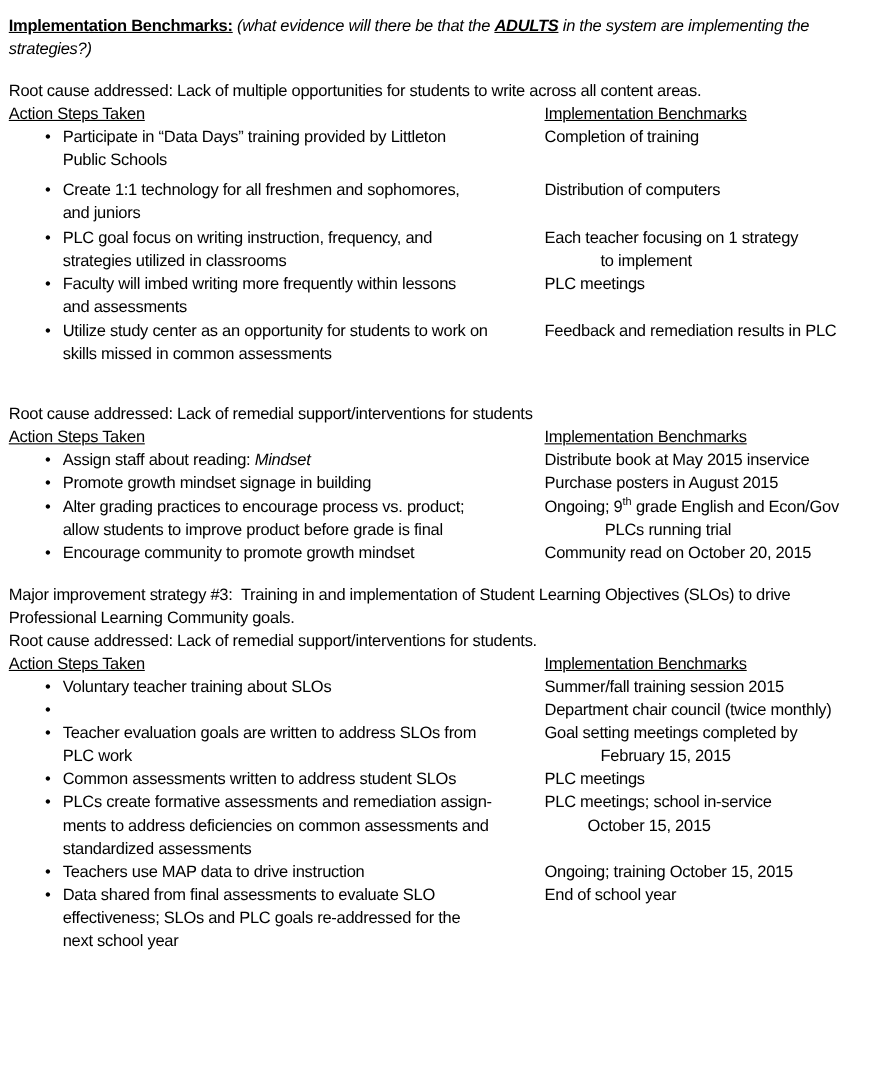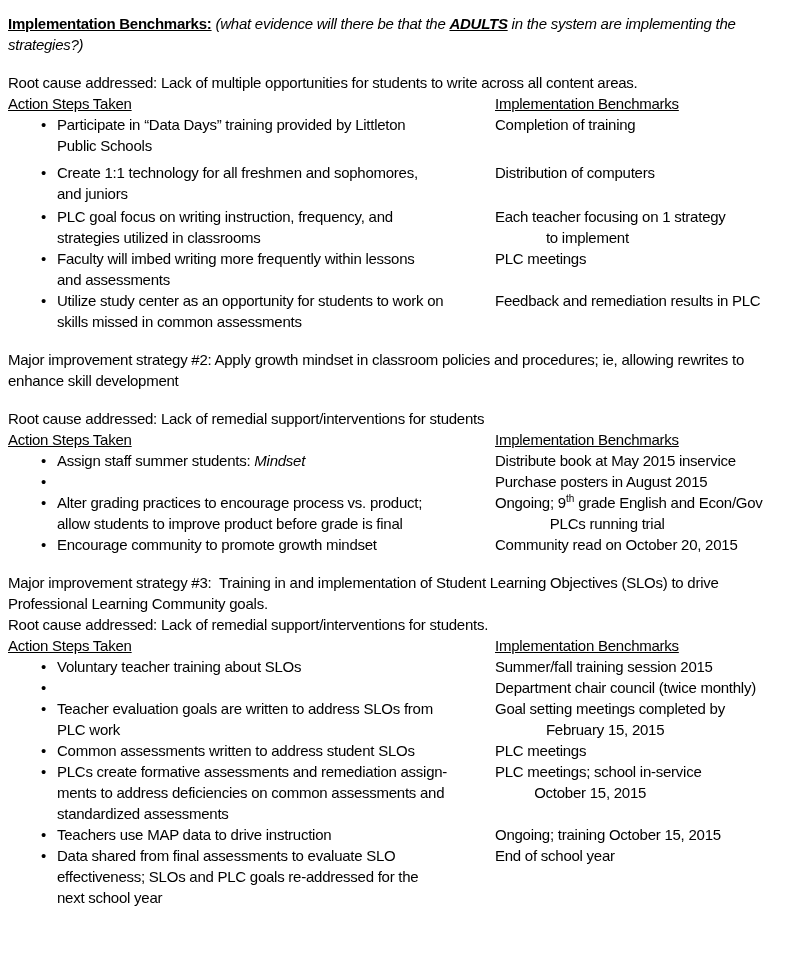--- a/index.html
+++ b/index.html
@@ -66,36 +66,34 @@
 and assessments</span></div>
     <div class="bcell"><span>PLC meetings</span></div>
   </div>
   <div class="row">
     <div class="acell"><span class="bullet">•</span><span>Utilize study center as an opportunity for students to work on
 skills missed in common assessments</span></div>
     <div class="bcell"><span>Feedback and remediation results in PLC</span></div>
   </div>
 
   <div class="spacer"></div>
-  <p class="para">Major improvement strategy #2: Apply growth mindset in classroom policies and procedures; ie, allowing rewrites to
-enhance skill development</p>
   <div class="spacer"></div>
   <p class="para">Root cause addressed: Lack of remedial support/interventions for students</p>
 
   <div class="cols">
     <div class="lcol"><span class="u">Action Steps Taken</span></div>
     <div class="rcol"><span class="u">Implementation Benchmarks</span></div>
   </div>
 
   <div class="row">
-    <div class="acell"><span class="bullet">•</span><span>Assign staff summer students: </span><span class="i">Mindset</span></div>
+    <div class="acell"><span class="bullet">•</span><span>Assign staff about reading: </span><span class="i">Mindset</span></div>
     <div class="bcell"><span>Distribute book at May 2015 inservice</span></div>
   </div>
   <div class="row">
-    <div class="acell"><span class="bullet">•</span></div>
+    <div class="acell"><span class="bullet">•</span><span>Promote growth mindset signage in building</span></div>
     <div class="bcell"><span>Purchase posters in August 2015</span></div>
   </div>
   <div class="row">
     <div class="acell"><span class="bullet">•</span><span>Alter grading practices to encourage process vs. product;
 allow students to improve product before grade is final</span></div>
     <div class="bcell"><span>Ongoing; 9</span><sup>th</sup><span> grade English and Econ/Gov
               PLCs running trial</span></div>
   </div>
   <div class="row">
     <div class="acell"><span class="bullet">•</span><span>Encourage community to promote growth mindset</span></div>

